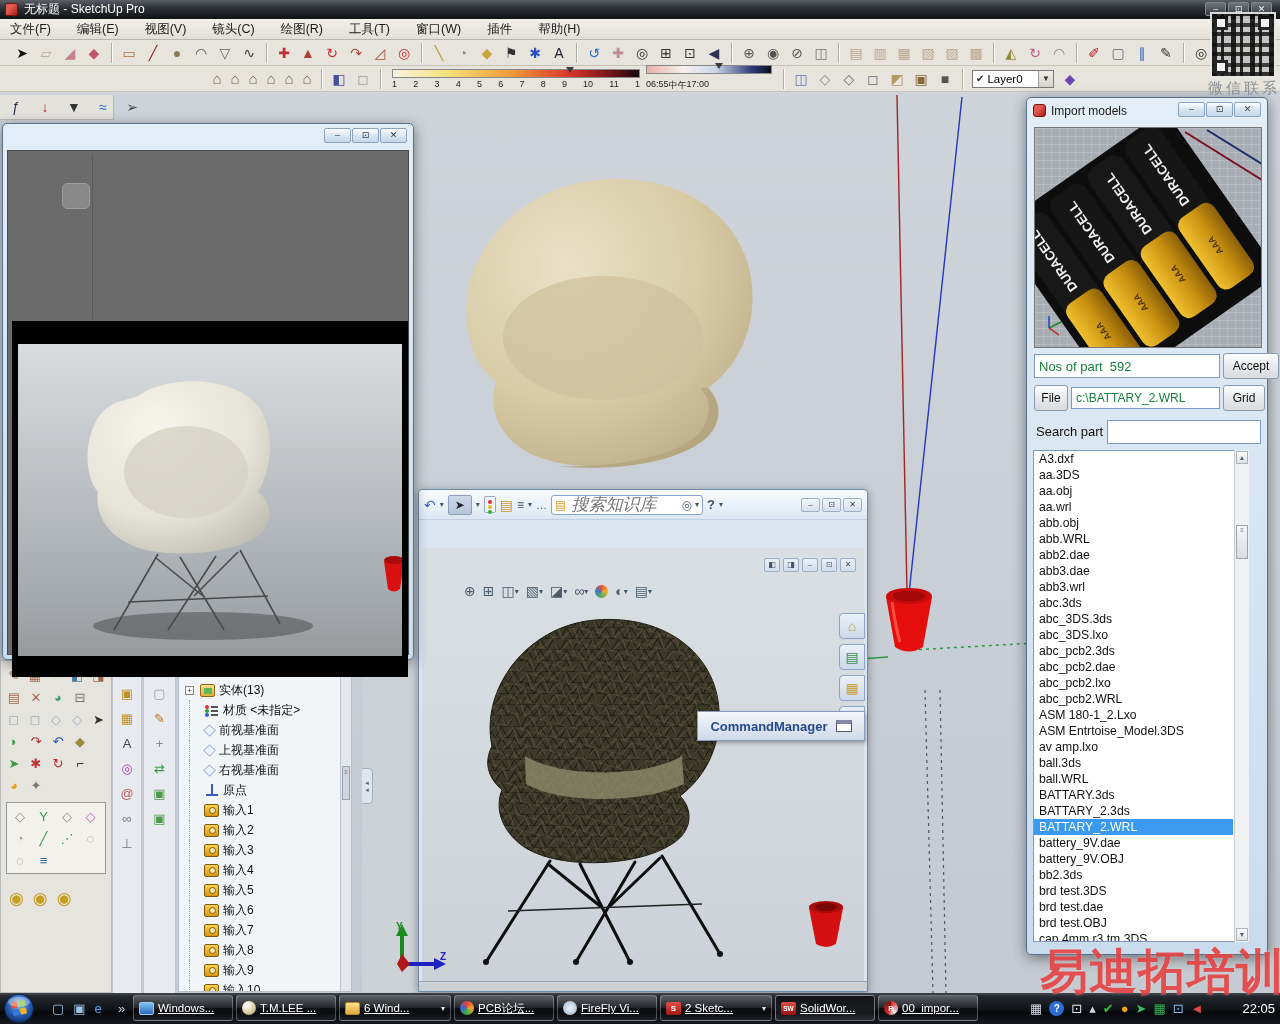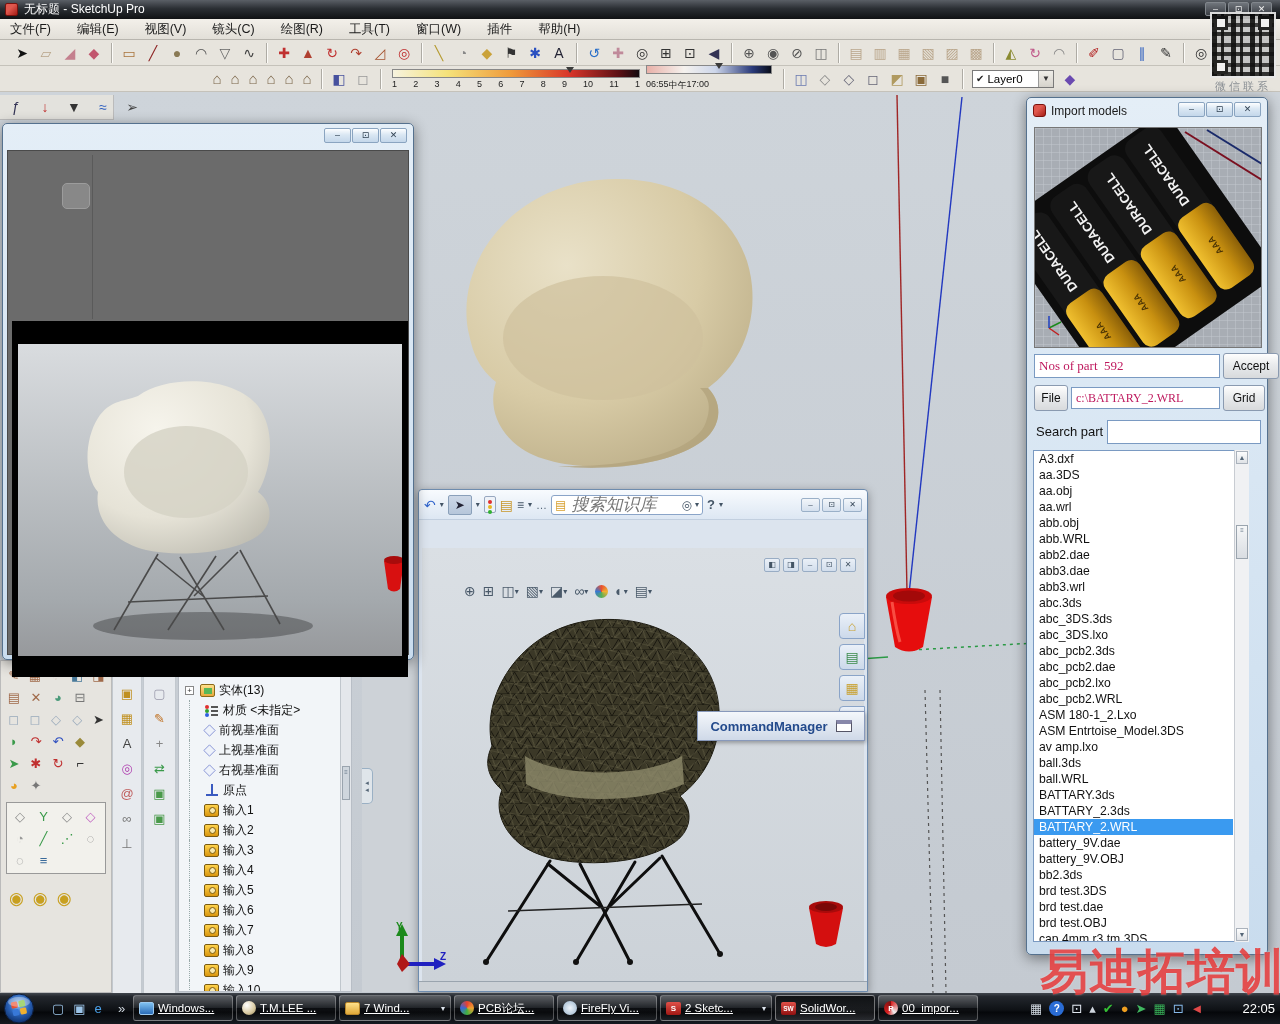--- a/index.html
+++ b/index.html
@@ -53,21 +53,21 @@
   .cup{position:absolute;}
 
   
   #qr{position:absolute;left:1210px;top:12px;width:66px;height:66px;z-index:60;opacity:.92;
     background-color:#ddd;
     background-image:repeating-linear-gradient(90deg,#161616 0 5px,#f0f0f0 5px 9px,#1a1a1a 9px 12px,#ededed 12px 19px),
       repeating-linear-gradient(0deg,rgba(20,20,20,.9) 0 4px,rgba(245,245,245,.92) 4px 9px,rgba(25,25,25,.85) 9px 13px,rgba(240,240,240,.9) 13px 20px);
     background-blend-mode:multiply;border:2px solid #e8e8e8;}
   .qr-finder{position:absolute;width:14px;height:14px;border:3px solid #141414;background:#f2f2f2;}
   #wechat{position:absolute;left:1208px;top:79px;width:70px;z-index:60;text-align:center;
-    font-size:11px;color:#8a8f94;letter-spacing:3px;white-space:nowrap;}
+    font-size:15px;color:#8a8f94;letter-spacing:3px;white-space:nowrap;}
 
   
   .aero{position:absolute;border:1px solid #55718e;border-radius:5px;
     background:linear-gradient(#e4eef7,#c9dcee);box-shadow:0 3px 14px rgba(0,0,0,.45);}
   .aero-title{height:25px;display:flex;align-items:center;font-size:12px;color:#1a1a1a;padding-left:6px;}
   .aero-ico{width:13px;height:13px;border-radius:3px;margin-right:5px;flex:none;
     background:linear-gradient(135deg,#e0584e 40%,#a51d16);border:1px solid #7a120d;}
   .aero-btns{position:absolute;right:6px;top:4px;display:flex;gap:1px;}
   .abtn{width:27px;height:15px;background:linear-gradient(#fdfeff,#dae7f3 45%,#c4d7ea);
     border:1px solid #8aa4c0;font-size:9px;text-align:center;line-height:13px;color:#345;border-radius:2px;}
@@ -166,22 +166,22 @@
     border:1px solid #bbb;z-index:9;padding:3px 2px;}
   .prow{display:flex;}
   .pico{width:20px;height:20px;display:flex;align-items:center;justify-content:center;font-size:13px;margin:1px;}
   #palgroup{margin:6px 3px 4px 3px;border:1px solid #999;background:#f2f1ec;display:grid;
     grid-template-columns:repeat(4,1fr);padding:2px;}
   #palcoins{display:flex;gap:9px;margin:14px 0 0 6px;font-size:17px;color:#c8a020;}
 
   
   #imp-win{left:1026px;top:97px;width:242px;height:858px;z-index:35;}
   #imp-preview{position:absolute;left:7px;top:29px;width:228px;height:221px;border:1px solid #777;overflow:hidden;background:#a8adb4;}
-  .ibox{position:absolute;background:#fff;border:1px solid #7a9ac2;font-size:13px;color:#be185d;
-    font-family:Liberation Serif, serif;padding:0 4px;}
+  .ibox{position:absolute;background:#fff;border:1px solid #7a9ac2;font-size:13px;color:#15803d;
+    font-family:Liberation Sans, sans-serif;padding:0 4px;}
   .wbtn2{position:absolute;background:linear-gradient(#fefefe,#e9ebed 45%,#d8dadc);border:1px solid #8a9ab0;
     border-radius:3px;font-size:12px;color:#111;display:flex;align-items:center;justify-content:center;}
   #imp-searchlabel{position:absolute;left:9px;top:326px;font-size:13px;color:#111;}
   #filelist{position:absolute;left:6px;top:352px;width:216px;height:492px;background:#fff;
     border:1px solid #7a9ac2;overflow:hidden;padding-right:15px;}
   .frow{height:16px;line-height:16px;font-size:12.2px;color:#111;padding-left:5px;white-space:nowrap;overflow:hidden;}
   .frow.sel{background:#3a9af0;color:#fff;}
   #list-scroll{position:absolute;right:0;top:0;bottom:0;width:15px;background:#f0f1f3;border-left:1px solid #c8ccd2;}
   .sarrow{position:absolute;left:1px;width:12px;height:13px;background:linear-gradient(#fdfdfd,#dfe2e6);
     border:1px solid #aab2bc;font-size:7px;text-align:center;line-height:12px;color:#567;}
@@ -893,21 +893,21 @@
         <div class="task" data-name="taskbar-item">
           <span class="tbi monitor" data-name="monitor-icon"></span>
           <span class="tlb" data-name="taskbar-item-label">Windows...</span>
         </div>
         <div class="task" data-name="taskbar-item">
           <span class="tbi clock" data-name="clock-icon"></span>
           <span class="tlb" data-name="taskbar-item-label">T.M.LEE ...</span>
         </div>
         <div class="task grouped" data-name="taskbar-item">
           <span class="tbi folder" data-name="folder-icon"></span>
-          <span class="tlb" data-name="taskbar-item-label">7 Wind...</span>
+          <span class="tlb" data-name="taskbar-item-label">6 Wind...</span>
           <span class="tarr" data-name="chevron-down-icon">▾</span>
         </div>
         <div class="task" data-name="taskbar-item">
           <span class="tbi colors" data-name="colors-icon"></span>
           <span class="tlb" data-name="taskbar-item-label">PCB论坛...</span>
         </div>
         <div class="task" data-name="taskbar-item">
           <span class="tbi firefly" data-name="firefly-icon"></span>
           <span class="tlb" data-name="taskbar-item-label">FireFly Vi...</span>
         </div>

